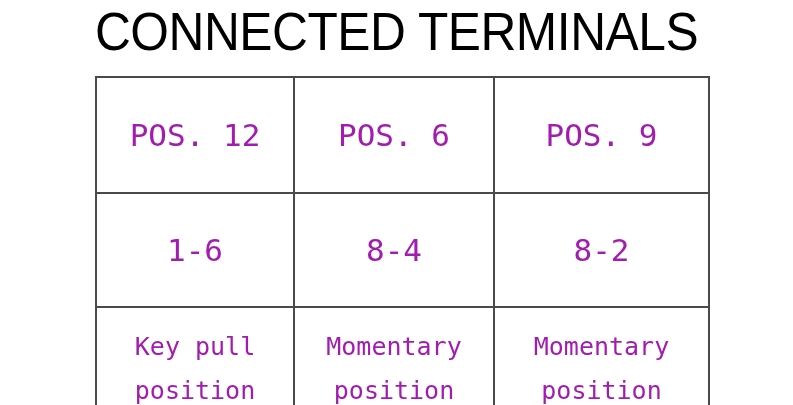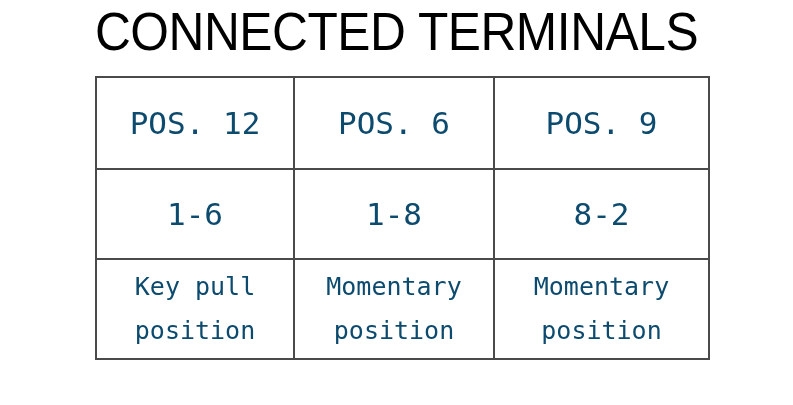--- a/index.html
+++ b/index.html
@@ -47,23 +47,23 @@
     top: 76px;
     width: 613px;
     border-collapse: collapse;
     table-layout: fixed;
     background: #ffffff;
   }
   #terminals-table td {
     border: 2px solid #4a4a4a;
     text-align: center;
     vertical-align: middle;
-    color: #0c4a6e;
+    color: #a21caf;
     font-family: "DejaVu Sans Mono", monospace;
-    padding: 0;
+    padding: 12px;
   }
   col.c1 { width: 198px; }
   col.c2 { width: 200px; }
   col.c3 { width: 215px; }
 
   .row-pos td {
     height: 90px;
     font-size: 31px;
     letter-spacing: 0px;
   }
@@ -95,21 +95,21 @@
         <col class="c3">
     </colgroup>
     <tbody>
       <tr class="row-pos">
         <td>POS. 12</td>
         <td>POS. 6</td>
         <td>POS. 9</td>
       </tr>
       <tr class="row-pair">
         <td>1-6</td>
-        <td>1-8</td>
+        <td>8-4</td>
         <td>8-2</td>
       </tr>
       <tr class="row-desc">
         <td>
           <span class="desc-line">Key pull</span>
           <span class="desc-line">position</span>
         </td>
         <td>
           <span class="desc-line">Momentary</span>
           <span class="desc-line">position</span>

